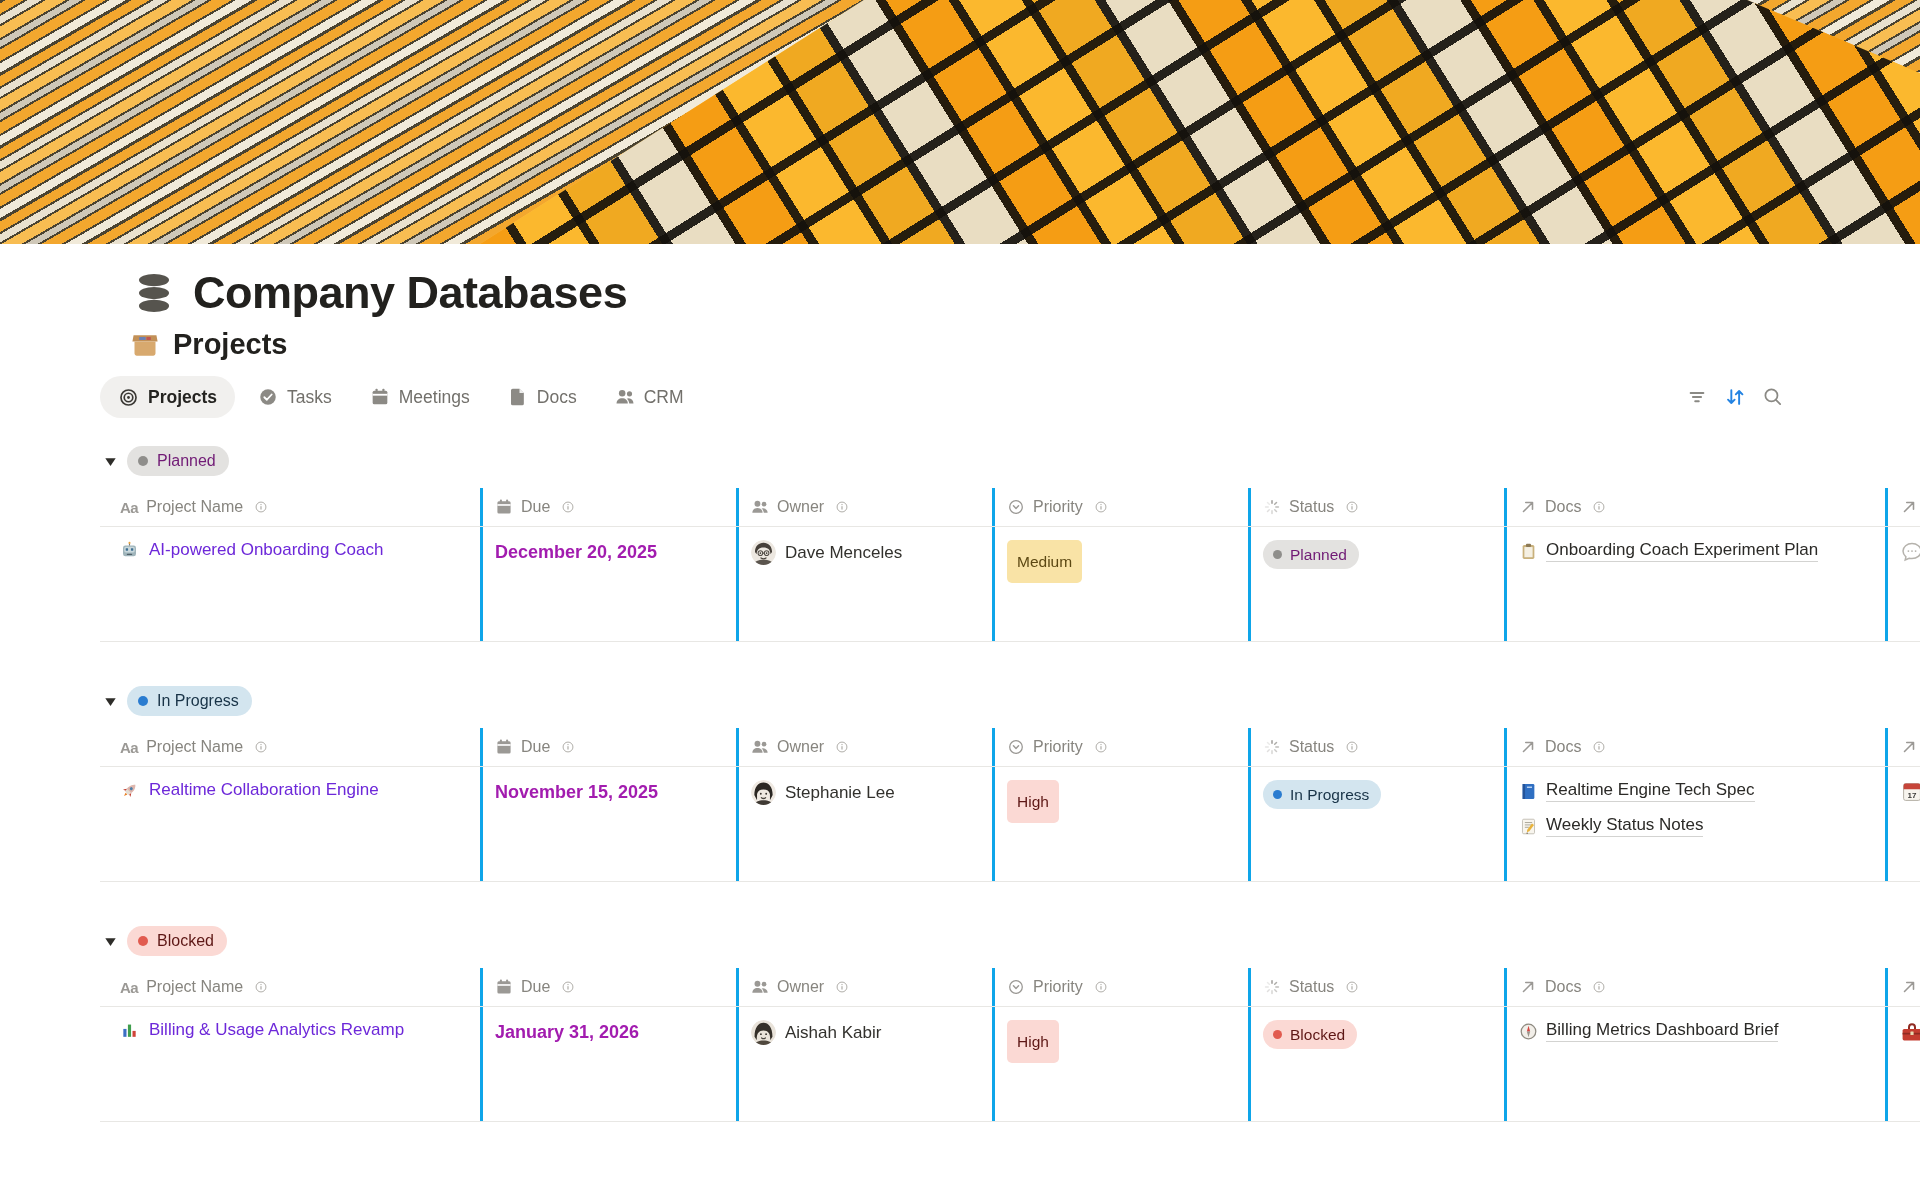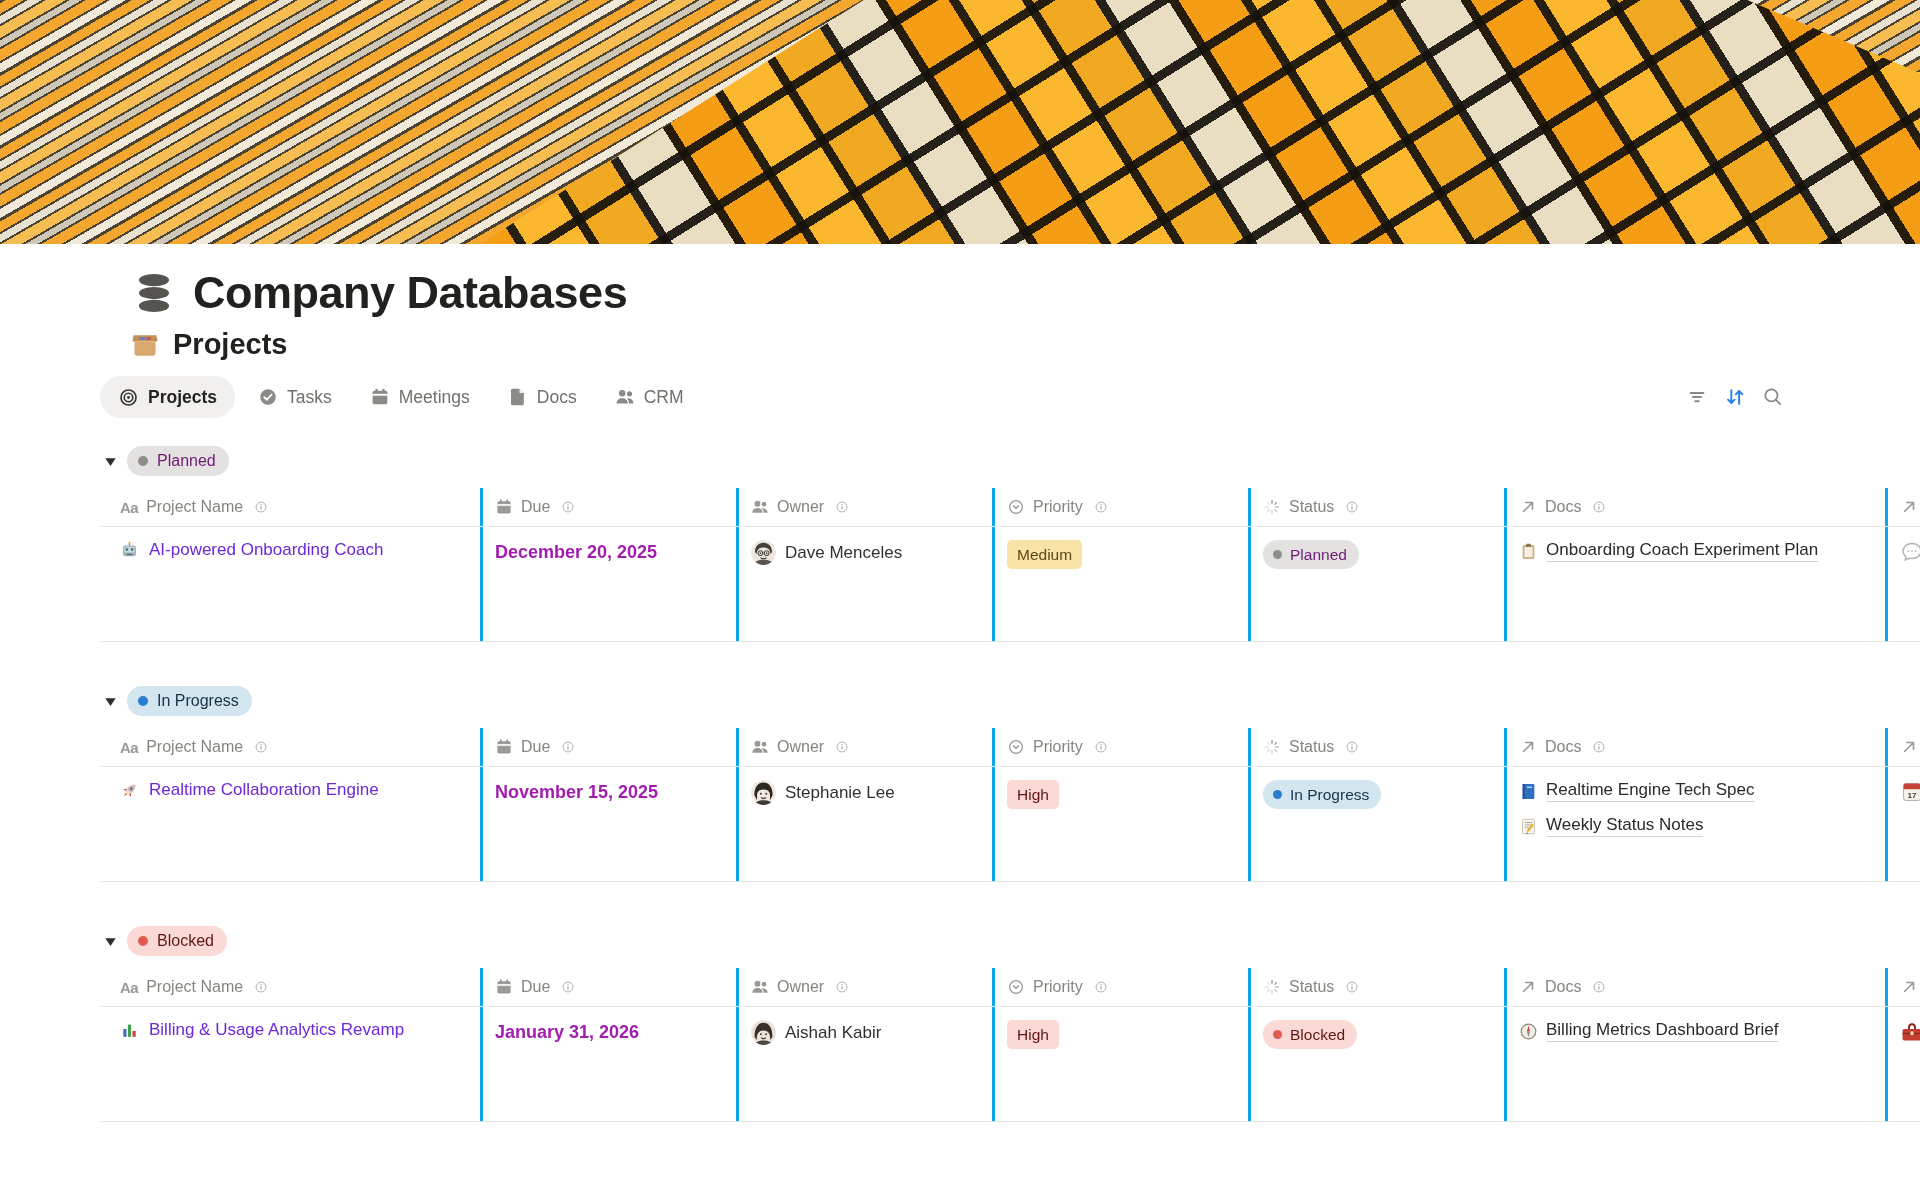--- a/index.html
+++ b/index.html
@@ -67,21 +67,21 @@
   .aa { font-size:15px; font-weight:700; color:#9b9995; letter-spacing:-.5px; }
   .info { width:16px; height:16px; color:#aaa8a3; margin-left:2px; flex:0 0 auto; cursor:pointer; }
   .trow { border-bottom:1px solid #e8e7e4; }
   .trow .cell { height:114px; padding:13px 12px 0 12px; display:flex; align-items:flex-start; overflow:hidden; }
   .trow .cell:first-child { padding-left:20px; }
   .namecell { display:flex; align-items:center; gap:10px; font-size:17px; font-weight:500; color:#6d28d9; white-space:nowrap; cursor:pointer; }
   .emo { width:19px; height:19px; flex:0 0 auto; }
   .datecell { font-size:18px; color:#a21caf; padding-top:2px; white-space:nowrap;font-weight:bold; }
   .ownercell { display:flex; align-items:center; gap:9px; font-size:17px; color:#32312d; white-space:nowrap; }
   .avatar { width:25px; height:25px; border-radius:50%; overflow:hidden; flex:0 0 auto; }
-  .tagpill { display:inline-flex; align-items:center; height:29px; padding:0 10px; border-radius:5px;
+  .tagpill { display:inline-flex; align-items:center; height:43px; padding:0 10px; border-radius:5px;
     font-size:15.5px; }
   .t-yellow { background:#f9e3a6; color:#5c4813; }
   .t-red    { background:#fbd9d4; color:#5d1715; }
   .statuspill { display:inline-flex; align-items:center; gap:8px; height:29px; padding:0 12px 0 10px;
     border-radius:15px; font-size:15.5px; }
   .statuspill .dot { width:9px; height:9px; }
   .docscell { display:flex; flex-direction:column; gap:13px; }
   .doclink { display:flex; align-items:center; gap:8px; white-space:nowrap; cursor:pointer; }
   .doclink .label { font-size:17px; font-weight:500; color:#2b2a27;
     border-bottom:1.5px solid rgba(55,53,47,.22); padding-bottom:1px; }

